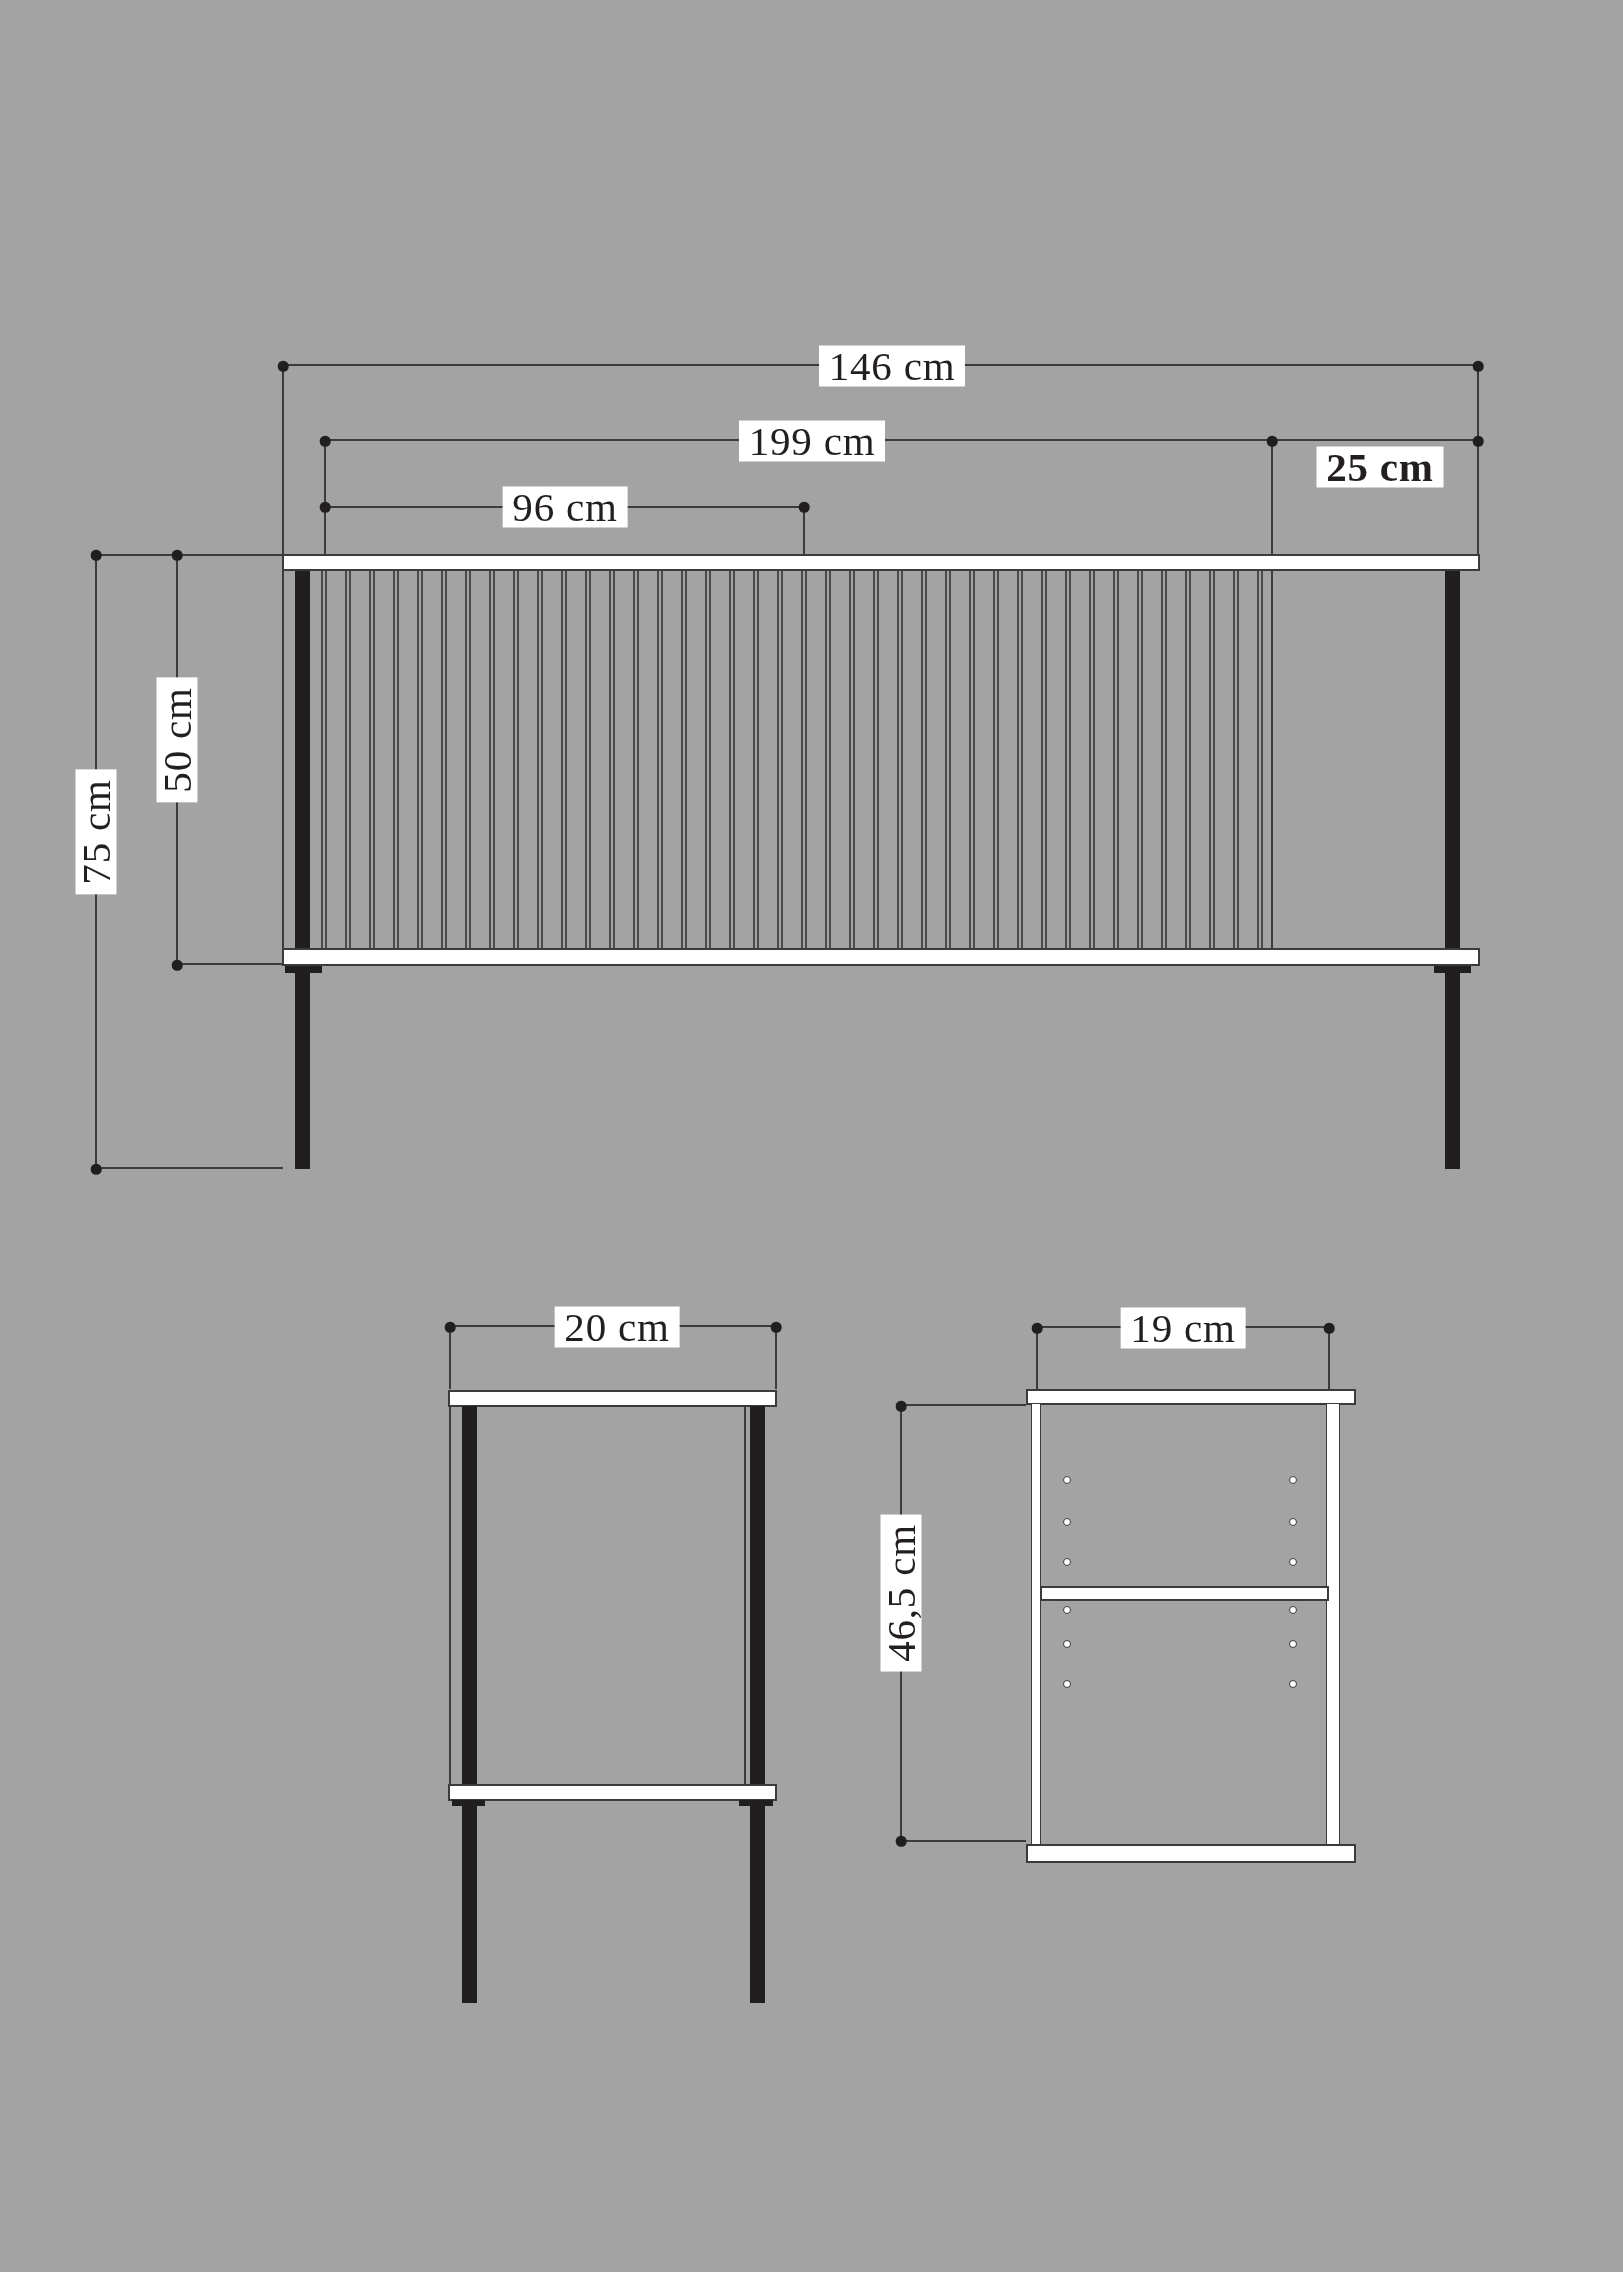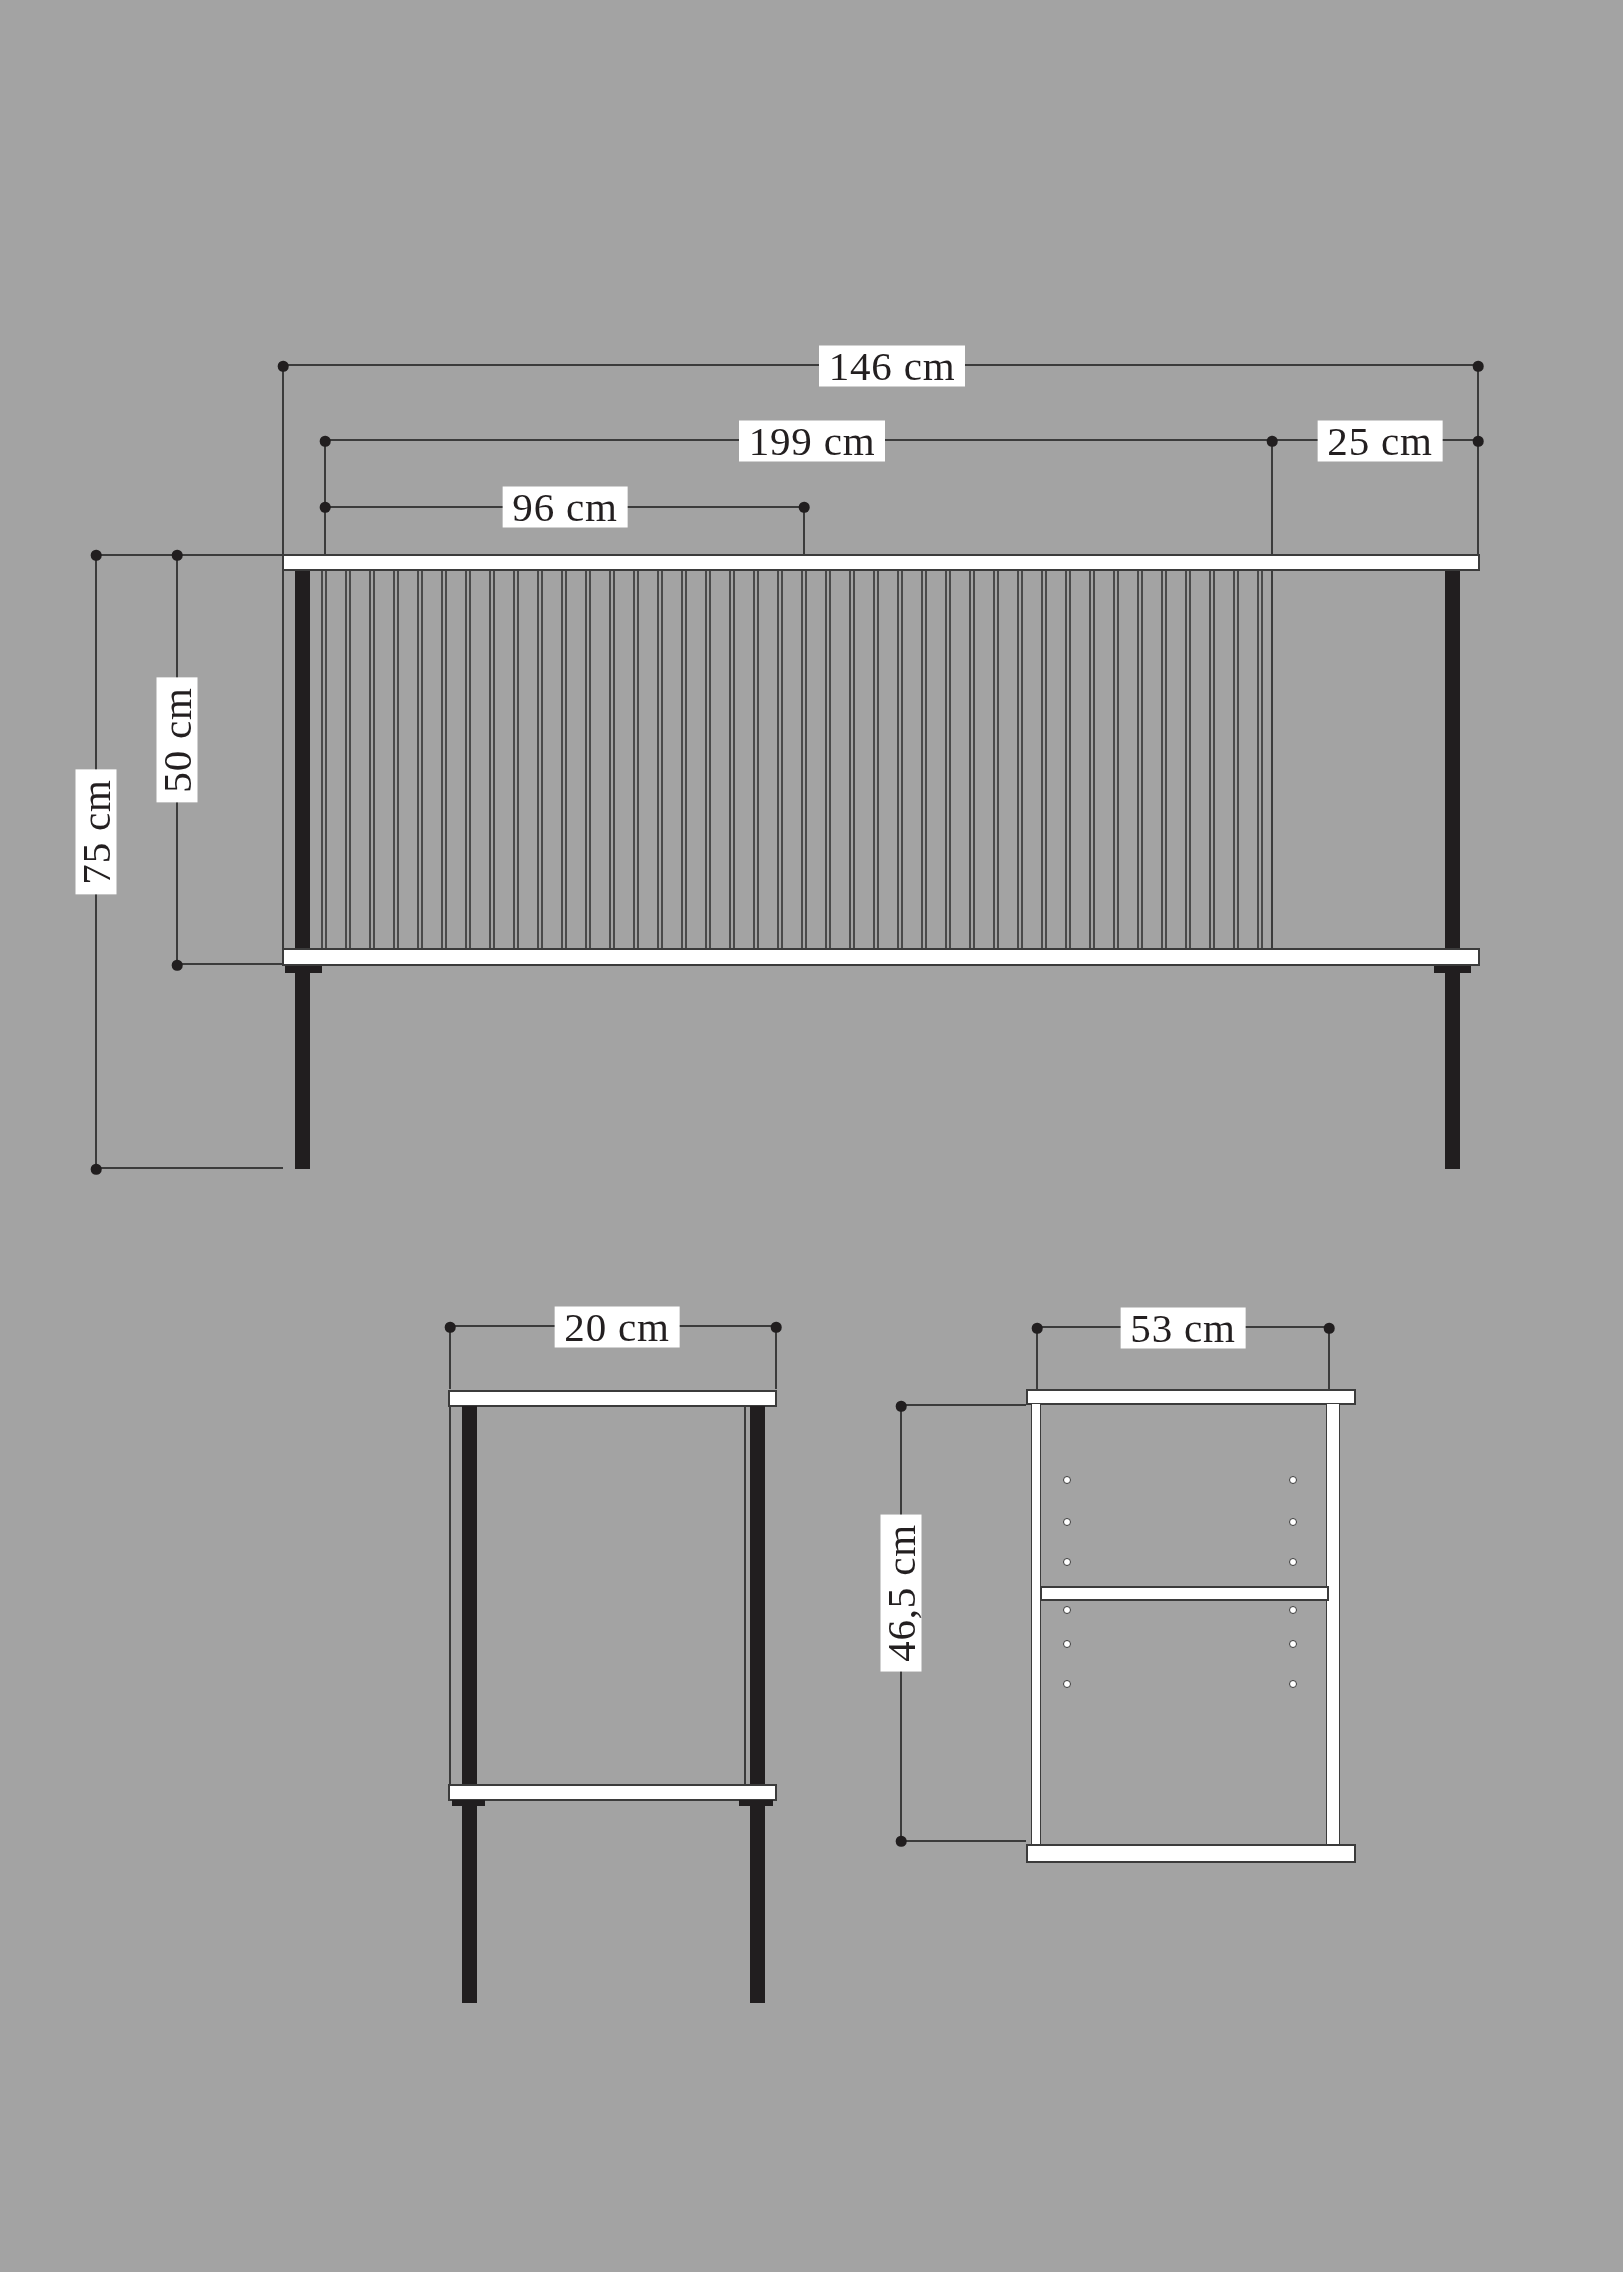--- a/index.html
+++ b/index.html
@@ -32,21 +32,21 @@
     <div class="dot" style="left:1478px;top:366px;"></div>
     <div class="dimlabel" style="left:892px;top:366px;">146 cm</div>
 
     <div class="ln" style="left:324px;top:439px;width:1155px;height:2px;"></div>
     <div class="ln" style="left:324px;top:439px;width:2px;height:117px;"></div>
     <div class="ln" style="left:1271px;top:439px;width:2px;height:117px;"></div>
     <div class="dot" style="left:325px;top:441px;"></div>
     <div class="dot" style="left:1272px;top:441px;"></div>
     <div class="dot" style="left:1478px;top:441px;"></div>
     <div class="dimlabel" style="left:812px;top:441px;">199 cm</div>
-    <div class="dimlabel" style="left:1380px;top:441px;">25 cm</div>
+    <div class="dimlabel" style="left:1380px;top:467px;font-weight:bold;">25 cm</div>
 
     <div class="ln" style="left:324px;top:506px;width:480px;height:2px;"></div>
     <div class="ln" style="left:803px;top:506px;width:2px;height:50px;"></div>
     <div class="dot" style="left:325px;top:507px;"></div>
     <div class="dot" style="left:804px;top:507px;"></div>
     <div class="dimlabel" style="left:565px;top:507px;">96 cm</div>
 
     <div class="ln" style="left:92px;top:554px;width:191px;height:2px;"></div>
     <div class="ln" style="left:95px;top:554px;width:2px;height:615px;"></div>
     <div class="ln" style="left:91px;top:1167px;width:192px;height:2px;"></div>
@@ -92,21 +92,21 @@
     <div class="leg" style="left:462px;top:1806px;width:14.6px;height:197px;"></div>
     <div class="leg" style="left:750px;top:1806px;width:14.6px;height:197px;"></div>
   </div>
 
   <div>
     <div class="ln" style="left:1036px;top:1326px;width:293px;height:2px;"></div>
     <div class="ln" style="left:1036px;top:1326px;width:2px;height:63px;"></div>
     <div class="ln" style="left:1328px;top:1326px;width:2px;height:63px;"></div>
     <div class="dot" style="left:1037px;top:1328px;"></div>
     <div class="dot" style="left:1329px;top:1328px;"></div>
-    <div class="dimlabel" style="left:1183px;top:1328px;">53 cm</div>
+    <div class="dimlabel" style="left:1183px;top:1328px;">19 cm</div>
 
     <div class="ln" style="left:896px;top:1404px;width:130px;height:2px;"></div>
     <div class="ln" style="left:896px;top:1840px;width:130px;height:2px;"></div>
     <div class="ln" style="left:900px;top:1405px;width:2px;height:437px;"></div>
     <div class="dot" style="left:901px;top:1406px;"></div>
     <div class="dot" style="left:901px;top:1841px;"></div>
     <div class="dimlabel vert" style="left:901px;top:1593px;">46,5 cm</div>
 
     <div class="board" style="left:1026px;top:1389px;width:330px;height:16px;"></div>
     <div class="panel" style="left:1031px;top:1404px;width:9.7px;height:441px;"></div>

